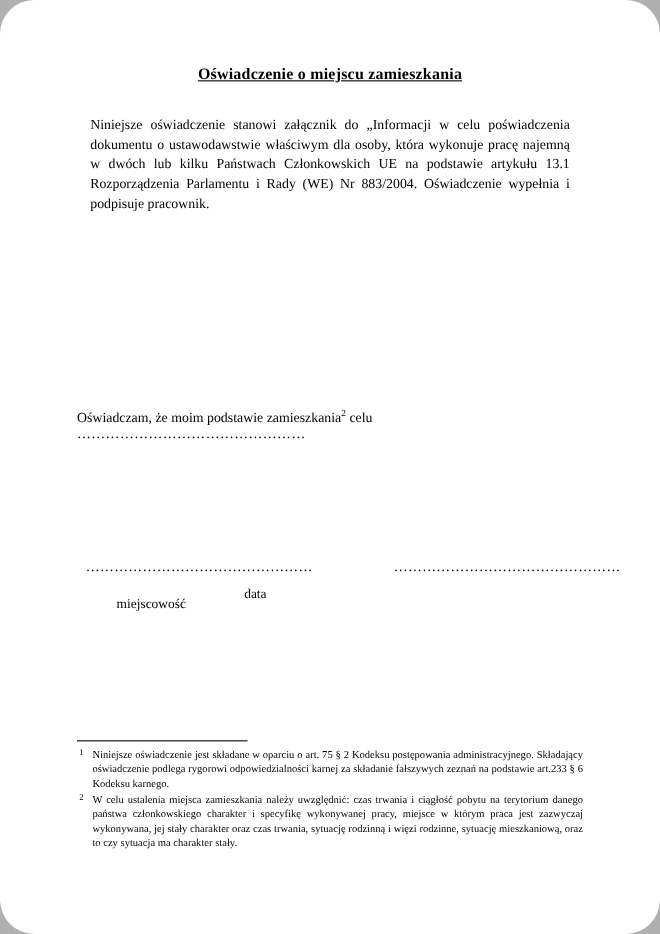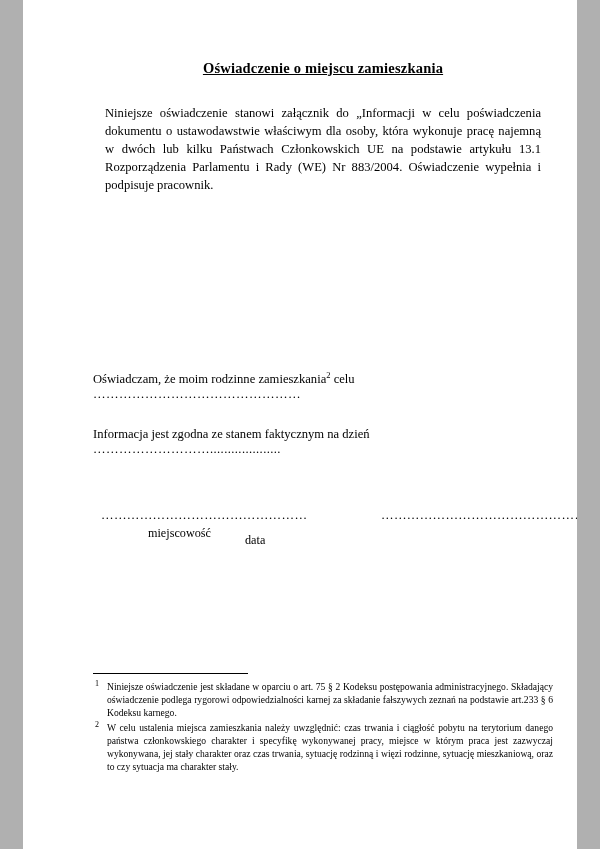--- a/index.html
+++ b/index.html
@@ -5,25 +5,26 @@
   html, body {
     margin: 0;
     padding: 0;
     background: #b0b0b0;
   }
   body {
     font-family: "Liberation Serif", serif;
   }
   .page {
     position: relative;
-    width: 554px;
+    width: 600px;
     height: 849px;
     background: #ffffff;
     margin: 0 auto;
     overflow: hidden;
+    border-radius: 31px;
   }
   .content {
     position: absolute;
     left: 70px;
     top: 60px;
     width: 460px;
   }
   .doc-title {
     text-align: center;
     font-weight: bold;
@@ -88,21 +89,21 @@
   .sig-right { left: 288px; width: 200px; }
   .sig-label-row {
     position: relative;
     height: 18px;
     margin-top: 3px;
   }
   .lbl {
     position: absolute;
     font-size: 12.2px;
   }
-  .lbl-miejsc { left: 28px; top: 0; margin-left: 19px; }
+  .lbl-miejsc { left: 28px; top: 16px; }
   .lbl-data { left: 144px; top: 7px; }
   .lbl-podpis { left: 48px; top: 0; }
 
   .footnote-area {
     position: absolute;
     left: 70px;
     top: 673px;
     width: 460px;
   }
   .fn-rule {
@@ -133,26 +134,23 @@
 <div class="page">
 
   <div class="content">
 
     <h1 class="doc-title">Oświadczenie o miejscu zamieszkania</h1>
 
     <p class="intro">Niniejsze oświadczenie stanowi załącznik do „Informacji w celu poświadczenia dokumentu o ustawodawstwie właściwym dla osoby, która wykonuje pracę najemną w dwóch lub kilku Państwach Członkowskich UE na podstawie artykułu 13.1 Rozporządzenia Parlamentu i Rady (WE) Nr 883/2004. Oświadczenie wypełnia i podpisuje pracownik.</p>
 
 
     <div class="line-stmt stmt1">
-      <span>Oświadczam, że moim rodzinne zamieszkania</span><sup>2</sup><span> celu </span><span class="dots">…………………………………………</span>
+      <span>Oświadczam, że moim podstawie zamieszkania</span><sup>2</sup><span> celu </span><span class="dots">…………………………………………</span>
     </div>
 
-    <div class="line-stmt stmt2">
-      <span>Informacja jest zgodna ze stanem faktycznym na dzień </span><span class="dots">………………………....................</span>
-    </div>
 
     <div class="sig-row">
 
       <div class="sig-block sig-left">
         <div class="sig-dots">…………………………………………</div>
         <div class="sig-label-row">
           <span class="lbl lbl-miejsc">miejscowość</span>
           <span class="lbl lbl-data">data</span>
         </div>
       </div>

